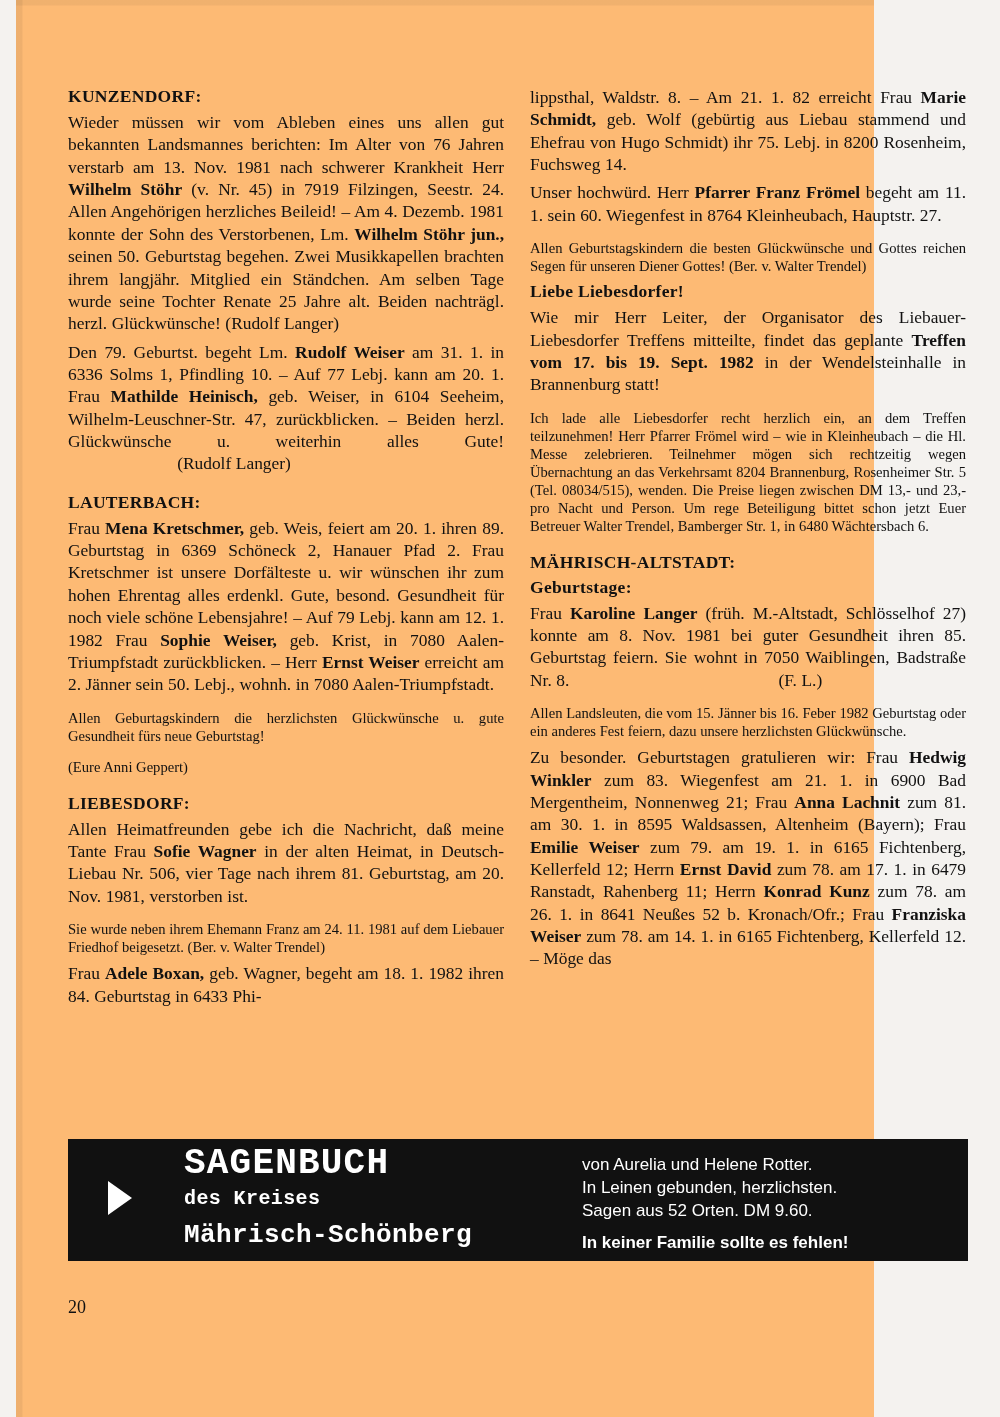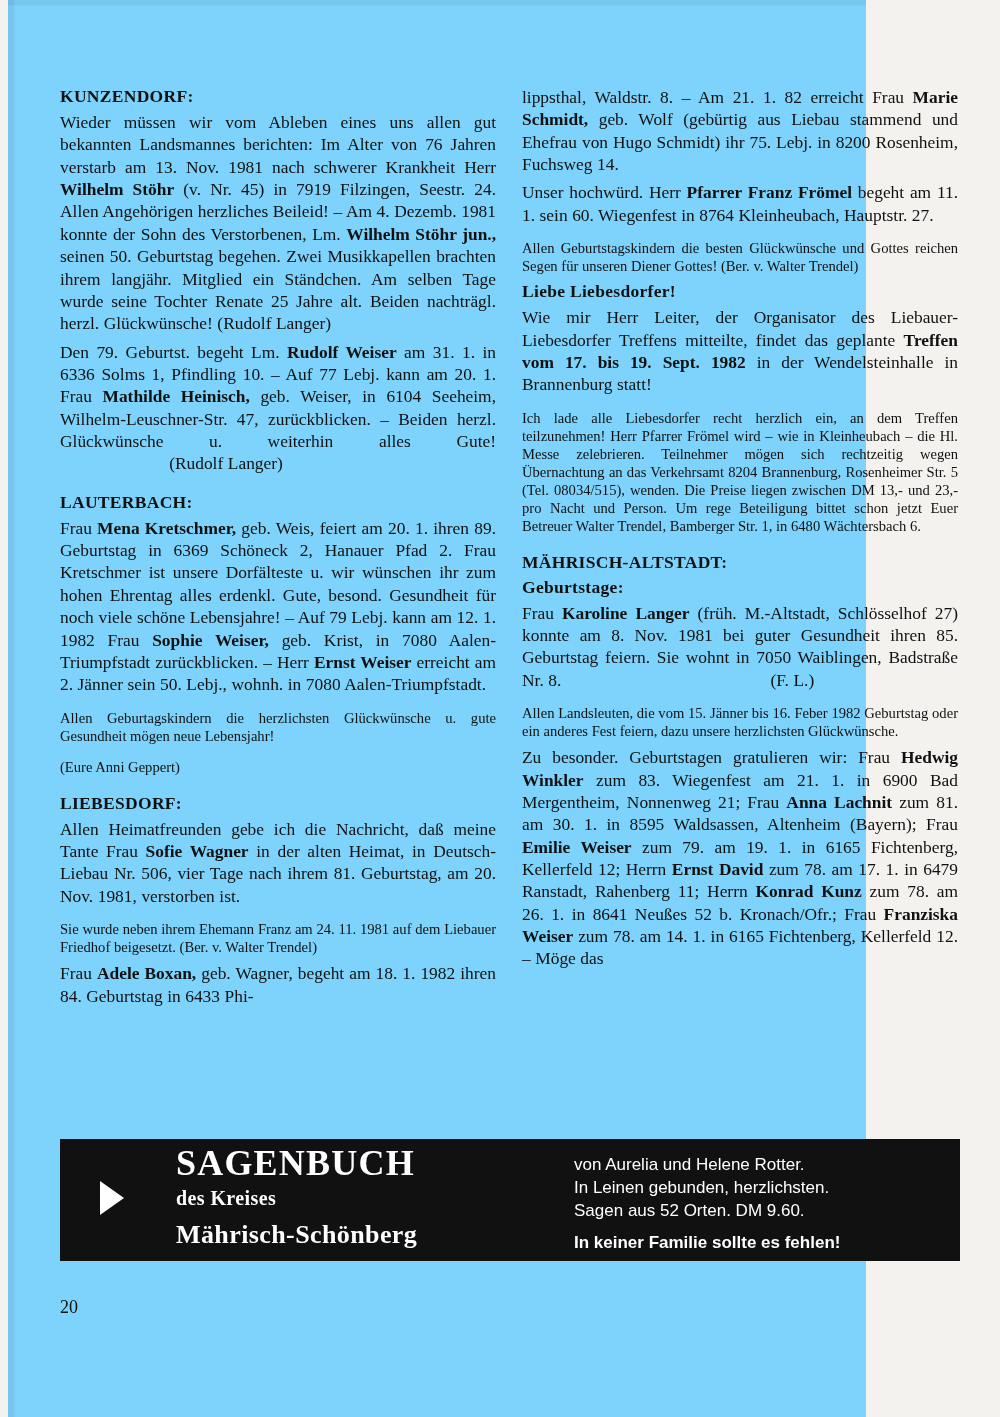--- a/index.html
+++ b/index.html
@@ -6,22 +6,22 @@
   body {
     width:1000px; height:1417px;
     background:#f4f2ef;
     font-family:"Liberation Serif", serif;
     color:#111;
     position:relative;
     overflow:hidden;
   }
   .page {
     position:absolute;
-    left:8px; top:0; width:858px; height:1417px;
-    background:#7dd3fc;
+    left:16px; top:0; width:858px; height:1417px;
+    background:#fdba74;
   }
   
   .page:before{
     content:"";
     position:absolute; inset:0;
     background:
       linear-gradient(90deg, rgba(0,0,0,0.06) 0 6px, rgba(0,0,0,0) 7px),
       linear-gradient(180deg, rgba(0,0,0,0.05) 0 5px, rgba(0,0,0,0) 6px);
     pointer-events:none;
   }
@@ -78,21 +78,21 @@
     color:#fff;
     box-sizing:border-box;
     display:flex;
     align-items:stretch;
   }
   .ad-left{
     width:500px;
     position:relative;
     padding-left:24px;
     box-sizing:border-box;
-    font-family:Liberation Serif, serif;
+    font-family:Liberation Mono, monospace;
   }
   .ad-arrow{
     position:absolute;
     left:40px; top:42px;
     width:0; height:0;
     border-top:17px solid transparent;
     border-bottom:17px solid transparent;
     border-left:24px solid #fff;
   }
   .ad-title{
@@ -150,21 +150,21 @@
 
       <div class="sect-head">KUNZENDORF:</div>
       <p class="body">Wieder müssen wir vom Ableben eines uns allen gut bekannten Landsmannes berichten: Im Alter von 76 Jahren verstarb am 13. Nov. 1981 nach schwerer Krankheit Herr <b>Wilhelm Stöhr</b> (v. Nr. 45) in 7919 Filzingen, Seestr. 24. Allen Angehörigen herzliches Beileid! – Am 4. Dezemb. 1981 konnte der Sohn des Verstorbenen, Lm. <b>Wilhelm Stöhr jun.,</b> seinen 50. Geburtstag begehen. Zwei Musikkapellen brachten ihrem langjähr. Mitglied ein Ständchen. Am selben Tage wurde seine Tochter Renate 25 Jahre alt. Beiden nachträgl. herzl. Glückwünsche! (Rudolf Langer)</p>
       <div class="gap-s"></div>
       <p class="body">Den 79. Geburtst. begeht Lm. <b>Rudolf Weiser</b> am 31. 1. in 6336 Solms 1, Pfindling 10. – Auf 77 Lebj. kann am 20. 1. Frau <b>Mathilde Heinisch,</b> geb. Weiser, in 6104 Seeheim, Wilhelm-Leuschner-Str. 47, zurückblicken. – Beiden herzl. Glückwünsche u. weiterhin alles Gute! &nbsp;&nbsp;&nbsp;&nbsp;&nbsp;&nbsp;&nbsp;&nbsp;&nbsp;&nbsp;&nbsp;&nbsp;&nbsp;&nbsp;&nbsp;&nbsp;&nbsp;&nbsp;&nbsp;&nbsp;&nbsp;&nbsp;&nbsp;&nbsp;(Rudolf Langer)</p>
 
       <div class="gap-l"></div>
 
       <div class="sect-head">LAUTERBACH:</div>
       <p class="body">Frau <b>Mena Kretschmer,</b> geb. Weis, feiert am 20. 1. ihren 89. Geburtstag in 6369 Schöneck 2, Hanauer Pfad 2. Frau Kretschmer ist unsere Dorfälteste u. wir wünschen ihr zum hohen Ehrentag alles erdenkl. Gute, besond. Gesundheit für noch viele schöne Lebensjahre! – Auf 79 Lebj. kann am 12. 1. 1982 Frau <b>Sophie Weiser,</b> geb. Krist, in 7080 Aalen-Triumpfstadt zurückblicken. – Herr <b>Ernst Weiser</b> erreicht am 2. Jänner sein 50. Lebj., wohnh. in 7080 Aalen-Triumpfstadt.</p>
-      <p class="small">Allen Geburtagskindern die herzlichsten Glückwünsche u. gute Gesundheit mögen neue Lebensjahr!</p>
+      <p class="small">Allen Geburtagskindern die herzlichsten Glückwünsche u. gute Gesundheit fürs neue Geburtstag!</p>
       <p class="small sig">(Eure Anni Geppert)</p>
 
       <div class="gap-l"></div>
 
       <div class="sect-head">LIEBESDORF:</div>
       <p class="body">Allen Heimatfreunden gebe ich die Nachricht, daß meine Tante Frau <b>Sofie Wagner</b> in der alten Heimat, in Deutsch-Liebau Nr. 506, vier Tage nach ihrem 81. Geburtstag, am 20. Nov. 1981, verstorben ist.</p>
       <p class="small">Sie wurde neben ihrem Ehemann Franz am 24. 11. 1981 auf dem Liebauer Friedhof beigesetzt. (Ber. v. Walter Trendel)</p>
       <div class="gap-s"></div>
       <p class="body">Frau <b>Adele Boxan,</b> geb. Wagner, begeht am 18. 1. 1982 ihren 84. Geburtstag in 6433 Phi-</p>
     </div>

